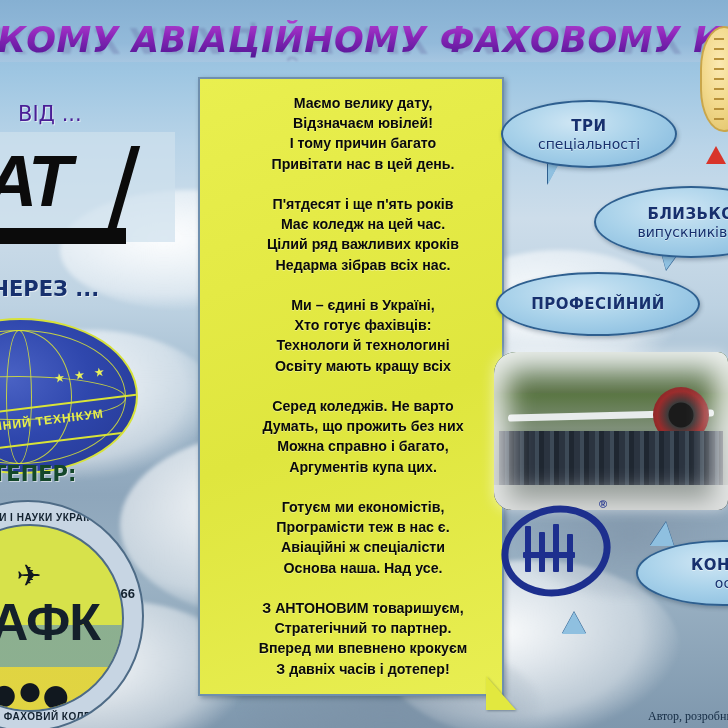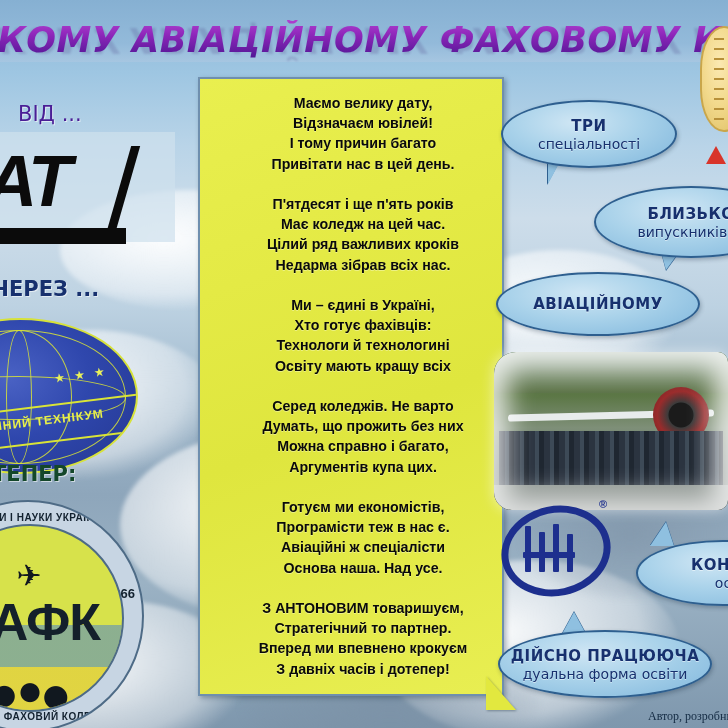--- a/index.html
+++ b/index.html
@@ -382,34 +382,30 @@
   </div>
 
   <div class="tail" id="tail-near"></div>
   <div class="bubble" id="bubble-near">
     <div class="b1">БЛИЗЬКО</div>
     <div class="b2">випускників ш</div>
   </div>
 
   <div class="tail" id="tail-staff"></div>
   <div class="bubble" id="bubble-staff">
-    <div class="b1">АВІАЦІЙНОМУ</div>
+    <div class="b1">ПРОФЕСІЙНИЙ</div>
   </div>
 
   <div class="tail" id="tail-konk"></div>
   <div class="bubble" id="bubble-konk">
     <div class="b1">КОНКУ</div>
     <div class="b2">ос</div>
   </div>
 
   <div class="tail" id="tail-dual"></div>
-  <div class="bubble" id="bubble-dual">
-    <div class="b1">ДІЙСНО ПРАЦЮЮЧА</div>
-    <div class="b2">дуальна форма освіти</div>
-  </div>
 
   <div class="photo">
     <div class="photo-sky"></div>
     <div class="photo-wing"></div>
     <div class="photo-wing2"></div>
     <div class="photo-prop"></div>
     <div class="photo-crowd"></div>
     <div class="photo-ground"></div>
     <div class="photo-vign"></div>
   </div>

